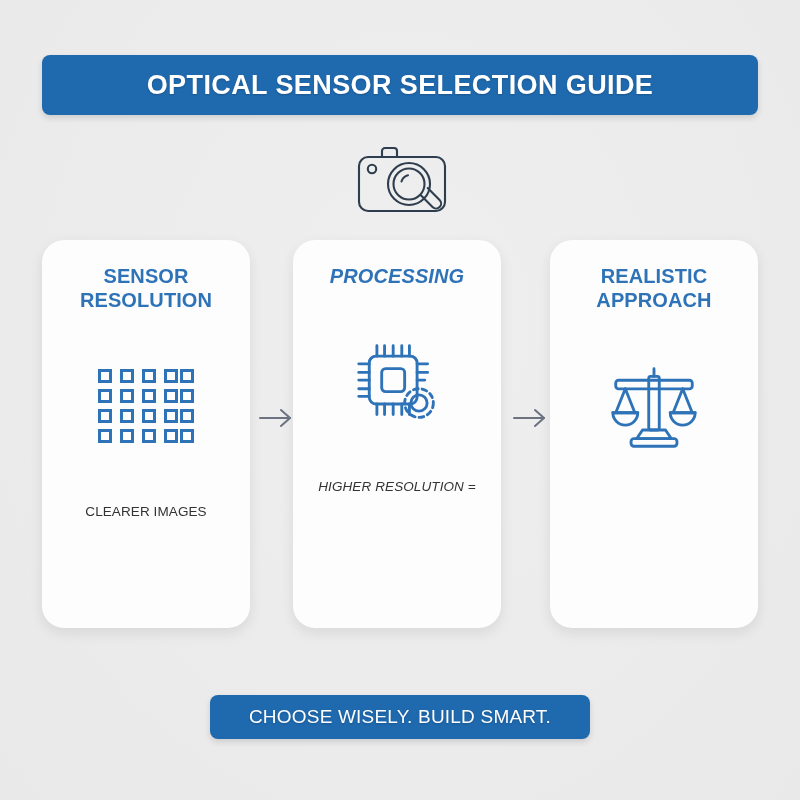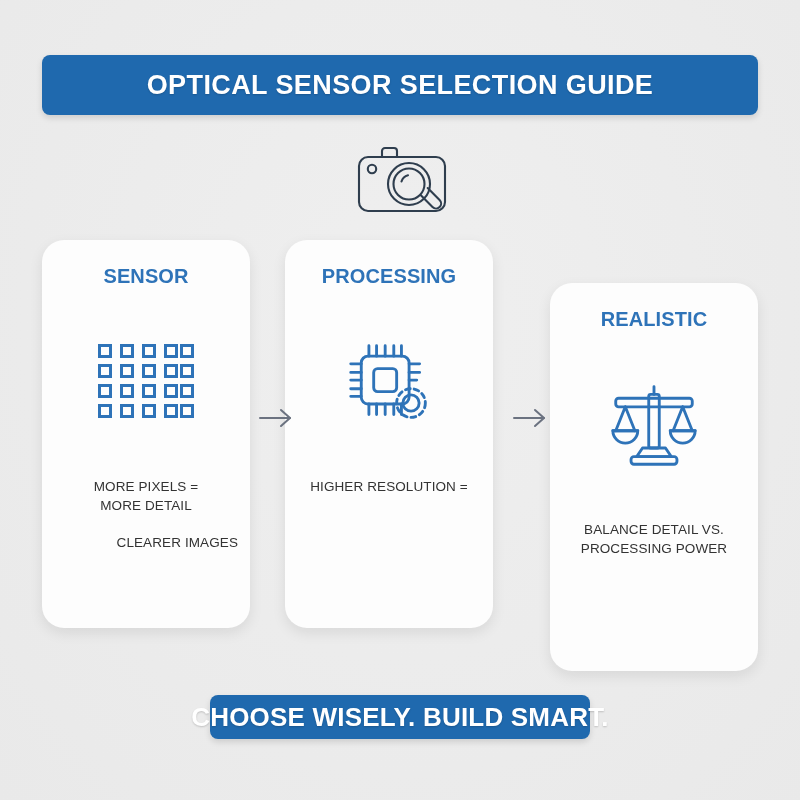--- a/index.html
+++ b/index.html
@@ -77,22 +77,22 @@
     border-radius: 22px;
     box-shadow: 0 5px 14px rgba(0,0,0,0.085);
     display: flex;
     flex-direction: column;
     align-items: center;
     box-sizing: border-box;
     padding: 24px 12px 18px 12px;
     gap: 12px;
   }
   .card-1 { left: 0px; }
-  .card-2 { left: 243px; }
-  .card-3 { left: 508px; margin-top: 43px; }
+  .card-2 { left: 251px; font-style: italic; }
+  .card-3 { left: 508px; }
 
   .card-heading {
     color: #2e73b8;
     font-size: 20px;
     font-weight: bold;
     line-height: 1.22;
     text-align: center;
     text-transform: uppercase;
     letter-spacing: 0.1px;
     margin: 0;
@@ -146,22 +146,22 @@
     height: 44px;
     background: #1f69ae;
     border-radius: 8px;
     box-shadow: 0 3px 6px rgba(0,0,0,0.13);
     display: flex;
     align-items: center;
     justify-content: center;
   }
   .footer-text {
     color: #ffffff;
-    font-size: 26px;
-    font-weight: bold;
+    font-size: 19px;
+    font-weight: normal;
     letter-spacing: 0.2px;
     text-transform: uppercase;
     text-shadow: 0 1px 2px rgba(0,0,0,0.18);
     white-space: nowrap;
   }
 </style>
 </head>
 <body>
 
 <div class="canvas">
@@ -187,20 +187,21 @@
 
       <path d="M68.6 52.1 L80.5 64 a5 5 0 0 0 7.1 -7.1 L75.7 45"></path>
     </svg>
   </div>
 
   <div class="cards-row">
 
     <div class="card card-1">
       <h2 class="card-heading">
         <span class="hl">SENSOR</span>
+        <span class="hl">RESOLUTION</span>
       </h2>
 
       <div class="card-icon">
         <svg viewBox="0 0 104 84" width="104" height="84">
           <g fill="none" stroke="#2E73B8" stroke-width="3">
             <rect x="5.5" y="5.5" width="11" height="11"></rect>
             <rect x="27.5" y="5.5" width="11" height="11"></rect>
             <rect x="49.5" y="5.5" width="11" height="11"></rect>
             <rect x="71.5" y="5.5" width="11" height="11"></rect>
             <rect x="87.5" y="5.5" width="11" height="11"></rect>
@@ -221,24 +222,20 @@
             <rect x="27.5" y="65.5" width="11" height="11"></rect>
             <rect x="49.5" y="65.5" width="11" height="11"></rect>
             <rect x="71.5" y="65.5" width="11" height="11"></rect>
             <rect x="87.5" y="65.5" width="11" height="11"></rect>
           </g>
         </svg>
       </div>
 
       <div class="card-body">
         <p class="card-text">
-          <span class="tl">MORE PIXELS =</span>
-          <span class="tl">MORE DETAIL</span>
-        </p>
-        <p class="card-text">
           <span class="tl">CLEARER IMAGES</span>
         </p>
       </div>
     </div>
 
     <div class="card card-2">
       <h2 class="card-heading">
         <span class="hl">PROCESSING</span>
       </h2>
 
@@ -267,20 +264,21 @@
       <div class="card-body">
         <p class="card-text">
           <span class="tl">HIGHER RESOLUTION =</span>
         </p>
       </div>
     </div>
 
     <div class="card card-3">
       <h2 class="card-heading">
         <span class="hl">REALISTIC</span>
+        <span class="hl">APPROACH</span>
       </h2>
 
       <div class="card-icon">
         <svg viewBox="0 0 108 92" width="104" height="88" fill="none" stroke="#2E73B8" stroke-width="3" stroke-linecap="round" stroke-linejoin="round">
 
           <path d="M54 6 v8"></path>
 
           <rect x="48.5" y="14" width="11" height="56" rx="2"></rect>
 
           <rect x="14" y="18" width="80" height="9" rx="3"></rect>
@@ -294,24 +292,20 @@
 
           <path d="M71 52 h26 a13 13 0 0 1 -26 0 Z"></path>
           <path d="M71 52 h26"></path>
 
           <path d="M42 70 h24 l6 9 h-36 Z"></path>
           <rect x="30" y="79" width="48" height="8" rx="3"></rect>
         </svg>
       </div>
 
       <div class="card-body">
-        <p class="card-text">
-          <span class="tl">BALANCE DETAIL VS.</span>
-          <span class="tl">PROCESSING POWER</span>
-        </p>
       </div>
     </div>
 
     <div class="arrow arrow-1">
       <svg viewBox="0 0 40 26" width="40" height="26" fill="none" stroke="#6B7280" stroke-width="2" stroke-linecap="round" stroke-linejoin="round">
         <path d="M2 13 H32"></path>
         <path d="M23 5 L32 13 L23 21"></path>
       </svg>
     </div>
 

